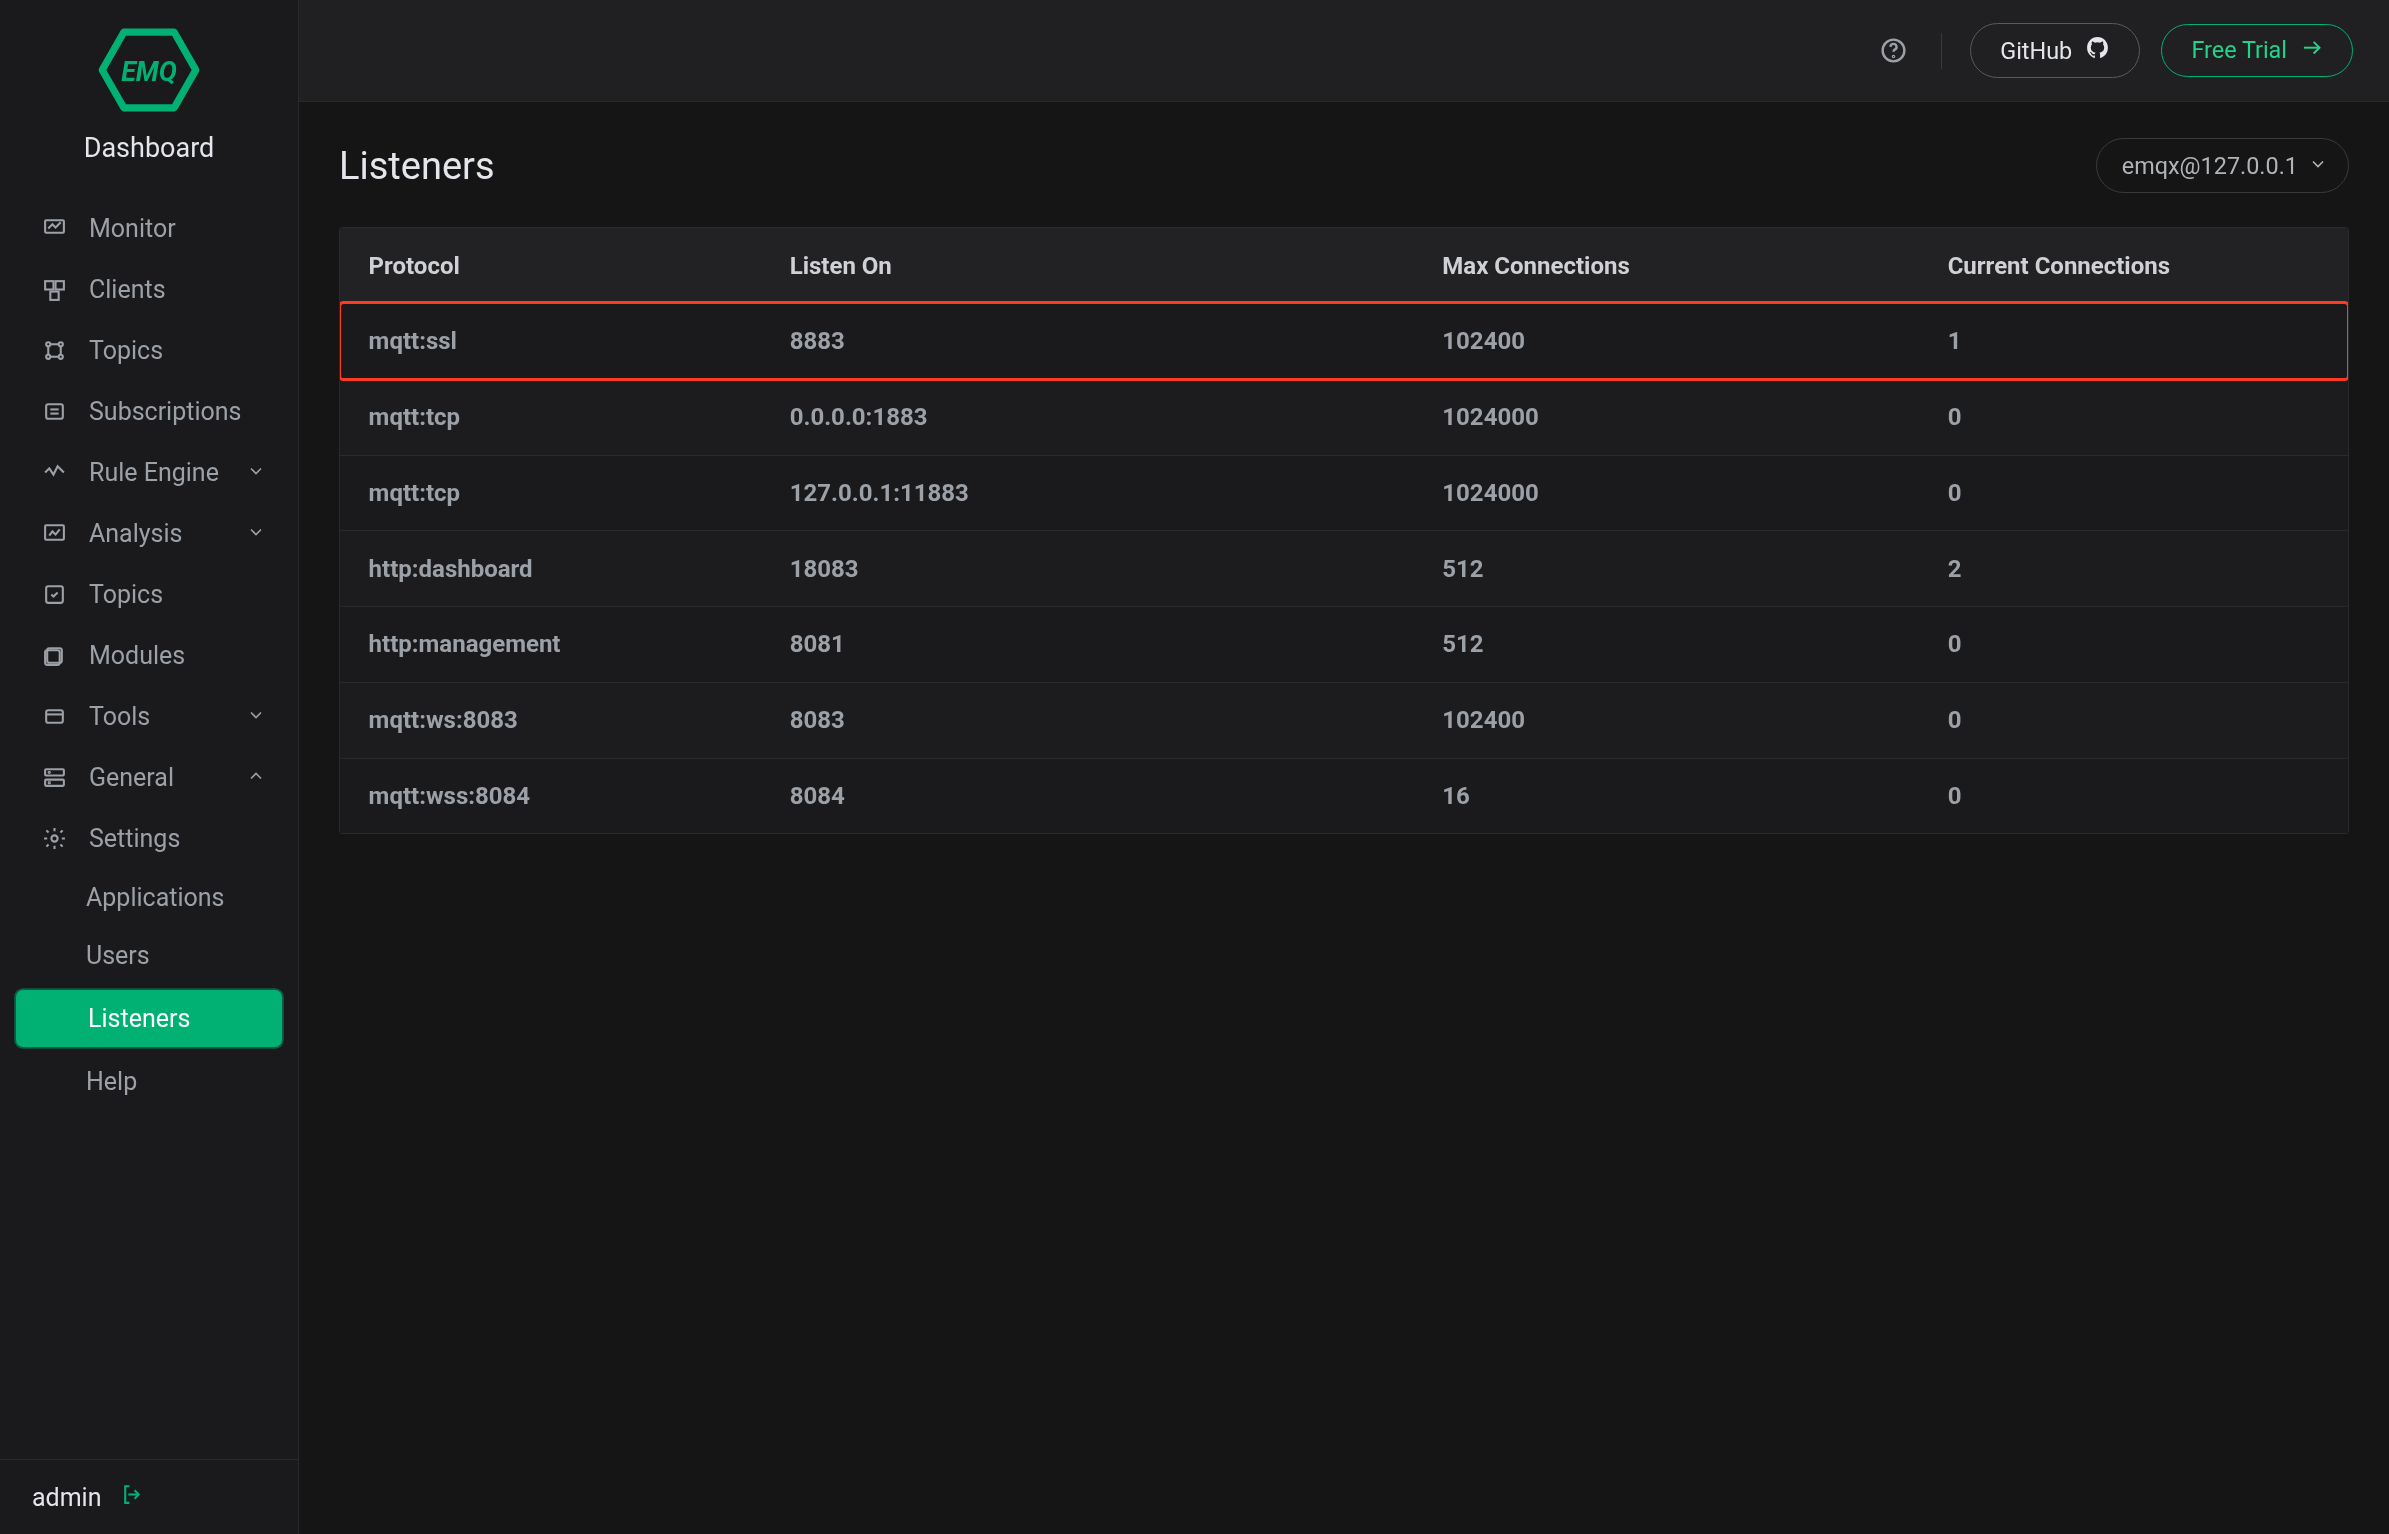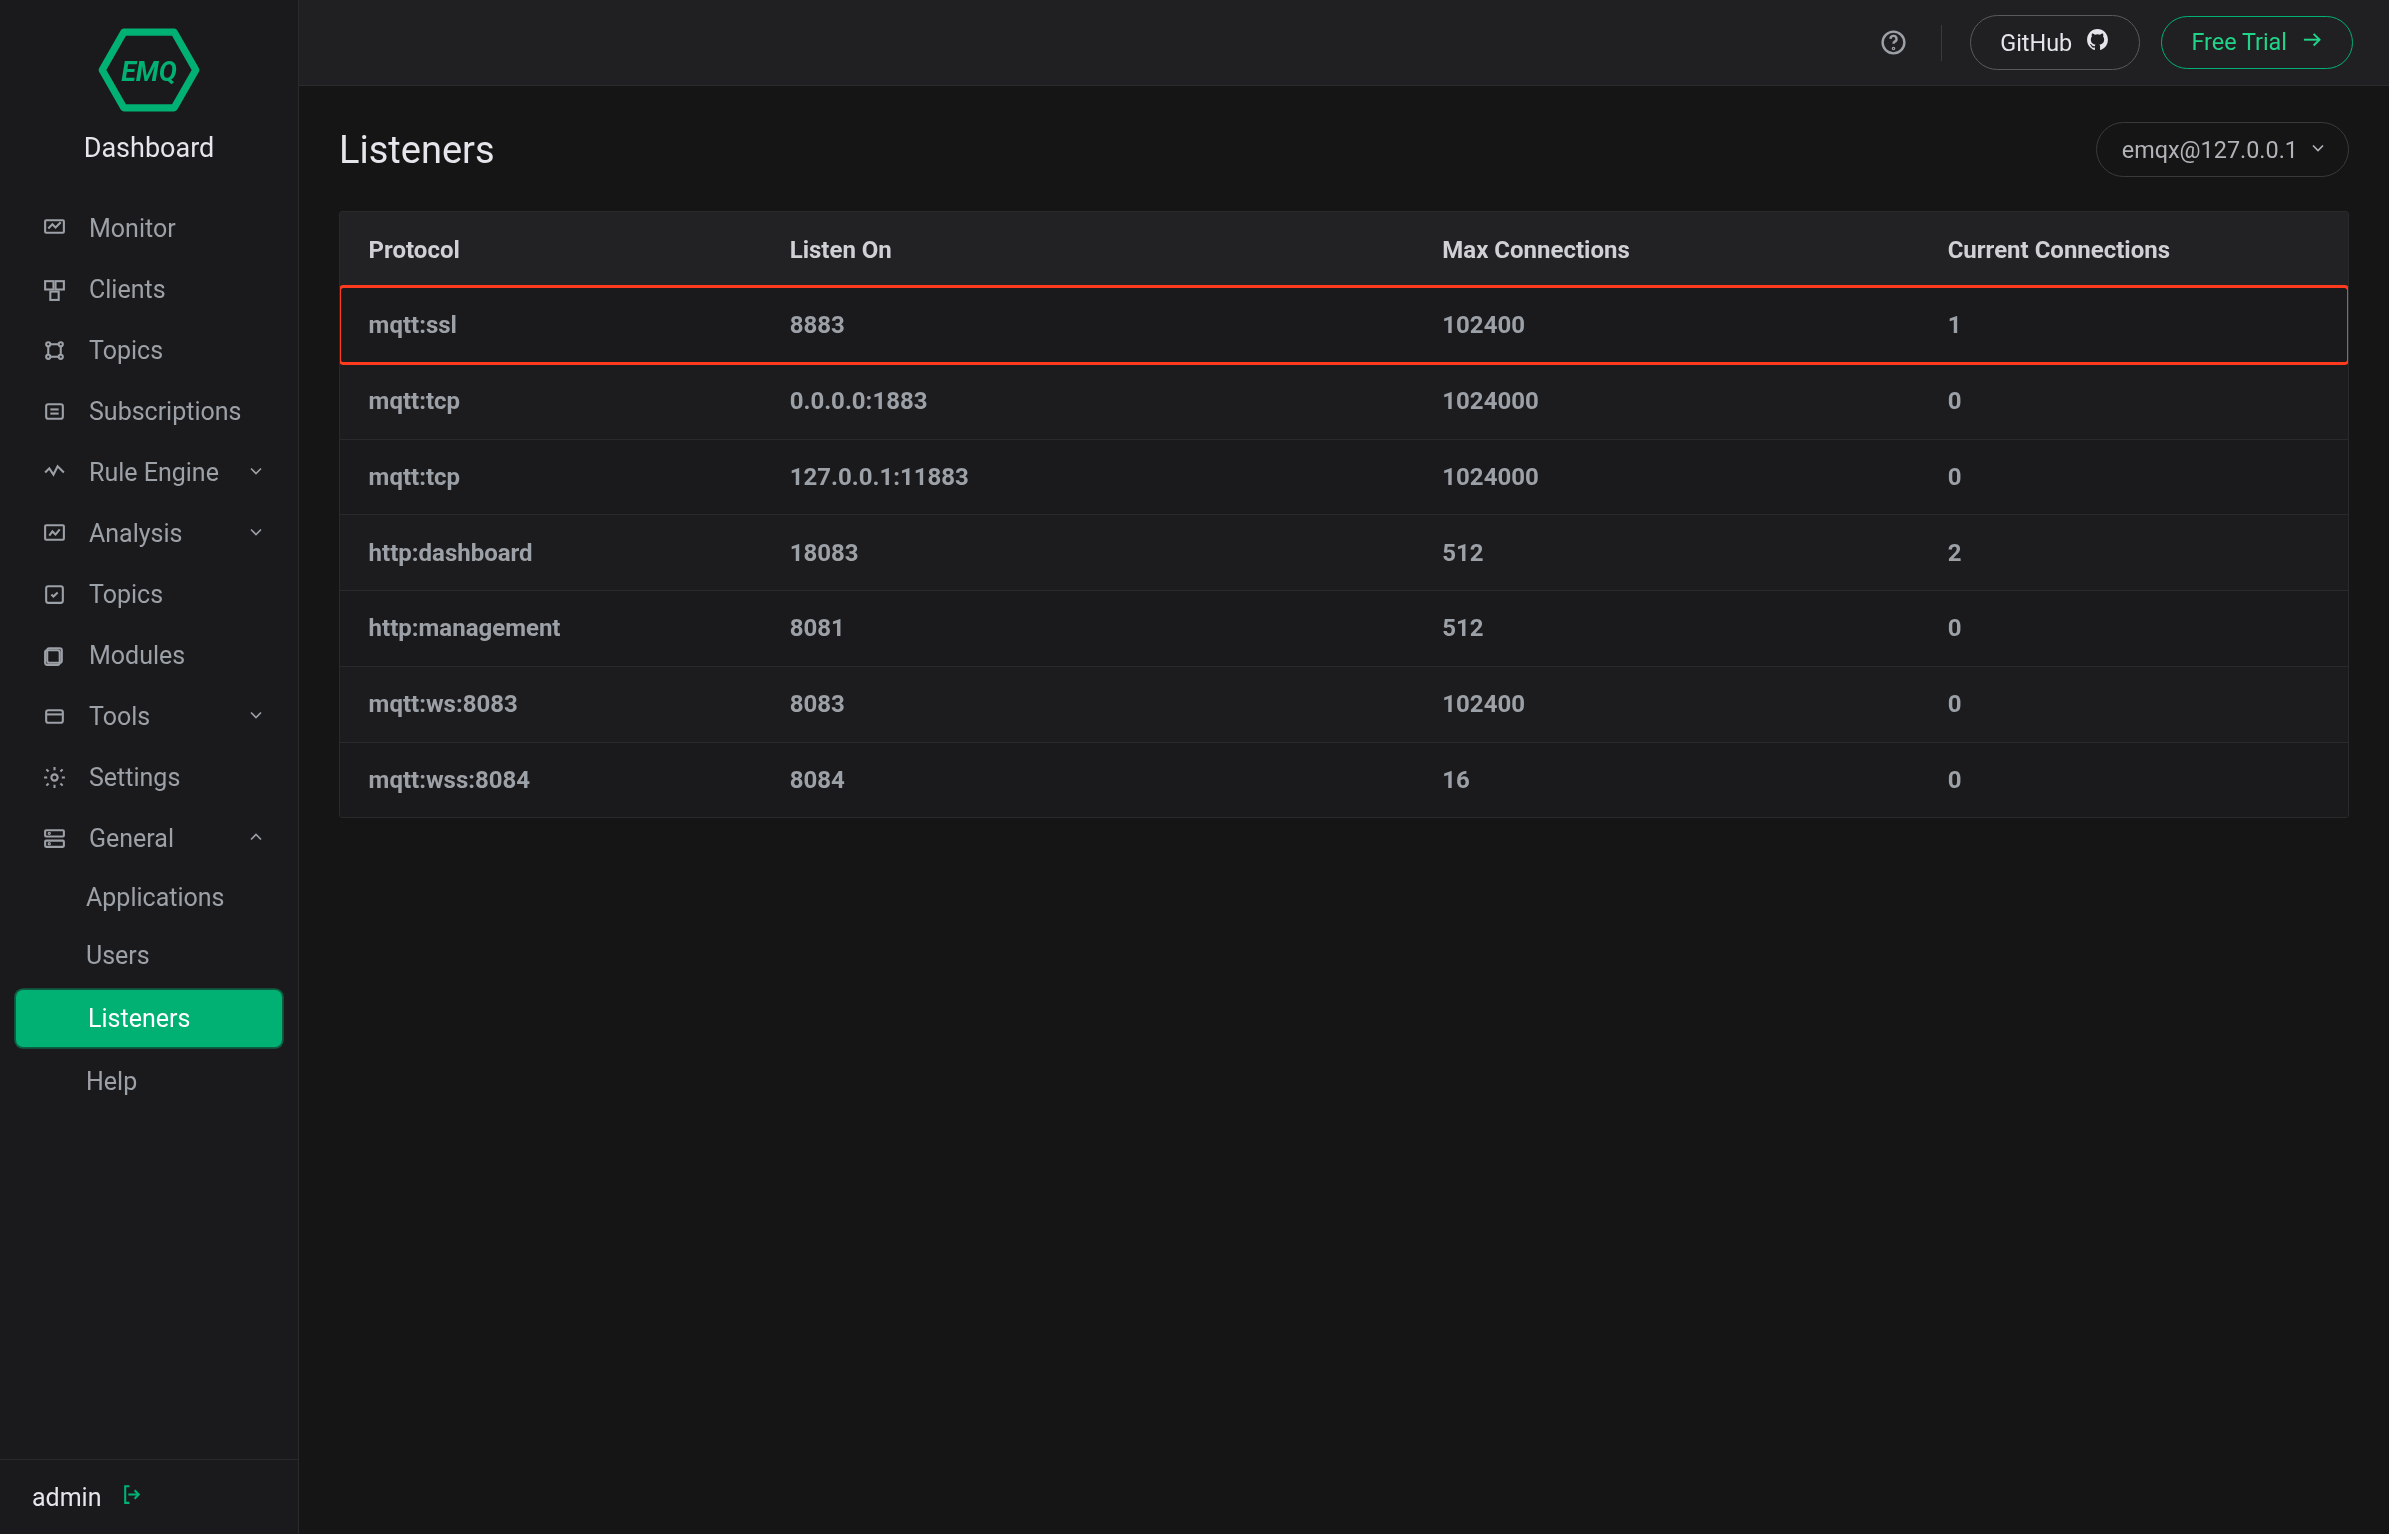--- a/index.html
+++ b/index.html
@@ -94,21 +94,21 @@
   font-size: 25px;
 }
 
 .main {
   flex: 1;
   display: flex;
   flex-direction: column;
   background: #151516;
 }
 .topbar {
-  height: 86px;
+  height: 102px;
   background: #202022;
   display: flex;
   align-items: center;
   justify-content: flex-end;
   padding: 0 36px;
   gap: 21.6px;
   border-bottom: 0.9px solid #2a2a2c;
 }
 .topbar .divider {
   width: 0.9px;
@@ -334,41 +334,41 @@
         <span>Tools</span>
         <span class="chevron">
           <svg class="stroke" width="20" height="20" viewBox="0 0 24 24">
               <polyline points="6,9 12,15 18,9"></polyline>
             </svg>
         </span>
       </div>
       <div class="nav-item">
         <span class="nav-icon">
           <svg class="stroke" width="25" height="25" viewBox="0 0 24 24">
-              <circle cx="12" cy="12" r="3"></circle>
-              <path d="M12 2v3M12 19v3M4.2 4.2l2.1 2.1M17.7 17.7l2.1 2.1M2 12h3M19 12h3M4.2 19.8l2.1-2.1M17.7 6.3l2.1-2.1"></path>
-            </svg>
-        </span>
-        <span>Settings</span>
-      </div>
-      <div class="nav-item">
-        <span class="nav-icon">
-          <svg class="stroke" width="25" height="25" viewBox="0 0 24 24">
               <rect x="3" y="4" width="18" height="6" rx="1"></rect>
               <rect x="3" y="14" width="18" height="6" rx="1"></rect>
               <circle cx="7" cy="7" r="0.6"></circle>
               <circle cx="7" cy="17" r="0.6"></circle>
             </svg>
         </span>
         <span>General</span>
         <span class="chevron">
           <svg class="stroke" width="20" height="20" viewBox="0 0 24 24">
               <polyline points="6,15 12,9 18,15"></polyline>
             </svg>
         </span>
+      </div>
+      <div class="nav-item">
+        <span class="nav-icon">
+          <svg class="stroke" width="25" height="25" viewBox="0 0 24 24">
+              <circle cx="12" cy="12" r="3"></circle>
+              <path d="M12 2v3M12 19v3M4.2 4.2l2.1 2.1M17.7 17.7l2.1 2.1M2 12h3M19 12h3M4.2 19.8l2.1-2.1M17.7 6.3l2.1-2.1"></path>
+            </svg>
+        </span>
+        <span>Settings</span>
       </div>
 
       <div class="nav-sub">
         <span>Applications</span>
       </div>
       <div class="nav-sub">
         <span>Users</span>
       </div>
       <div class="nav-sub active">
         <span>Listeners</span>

